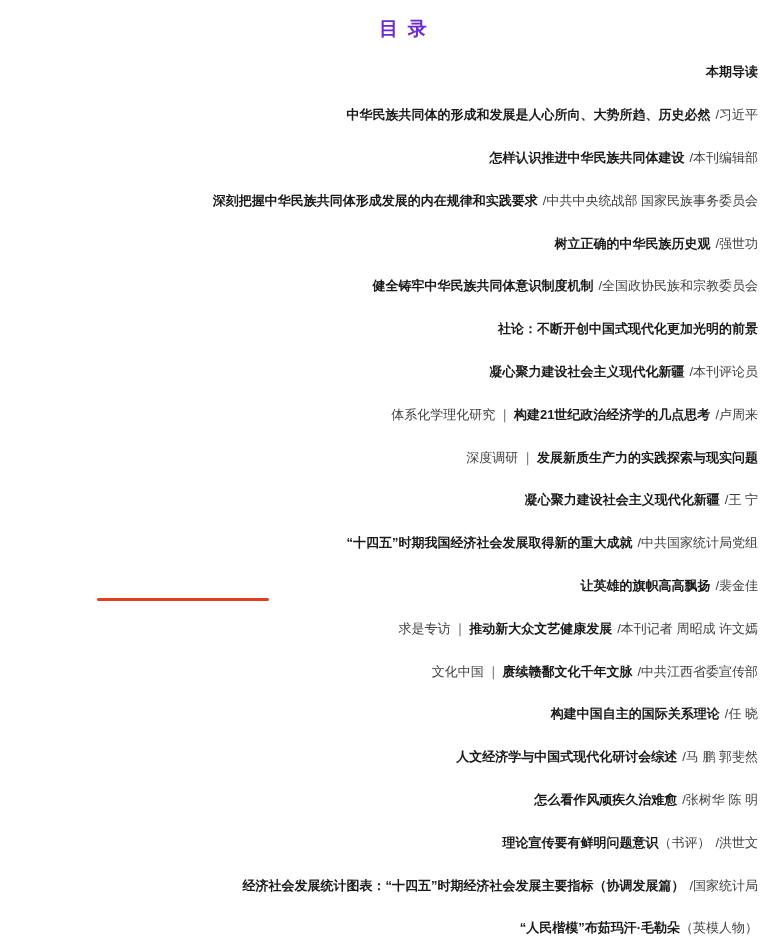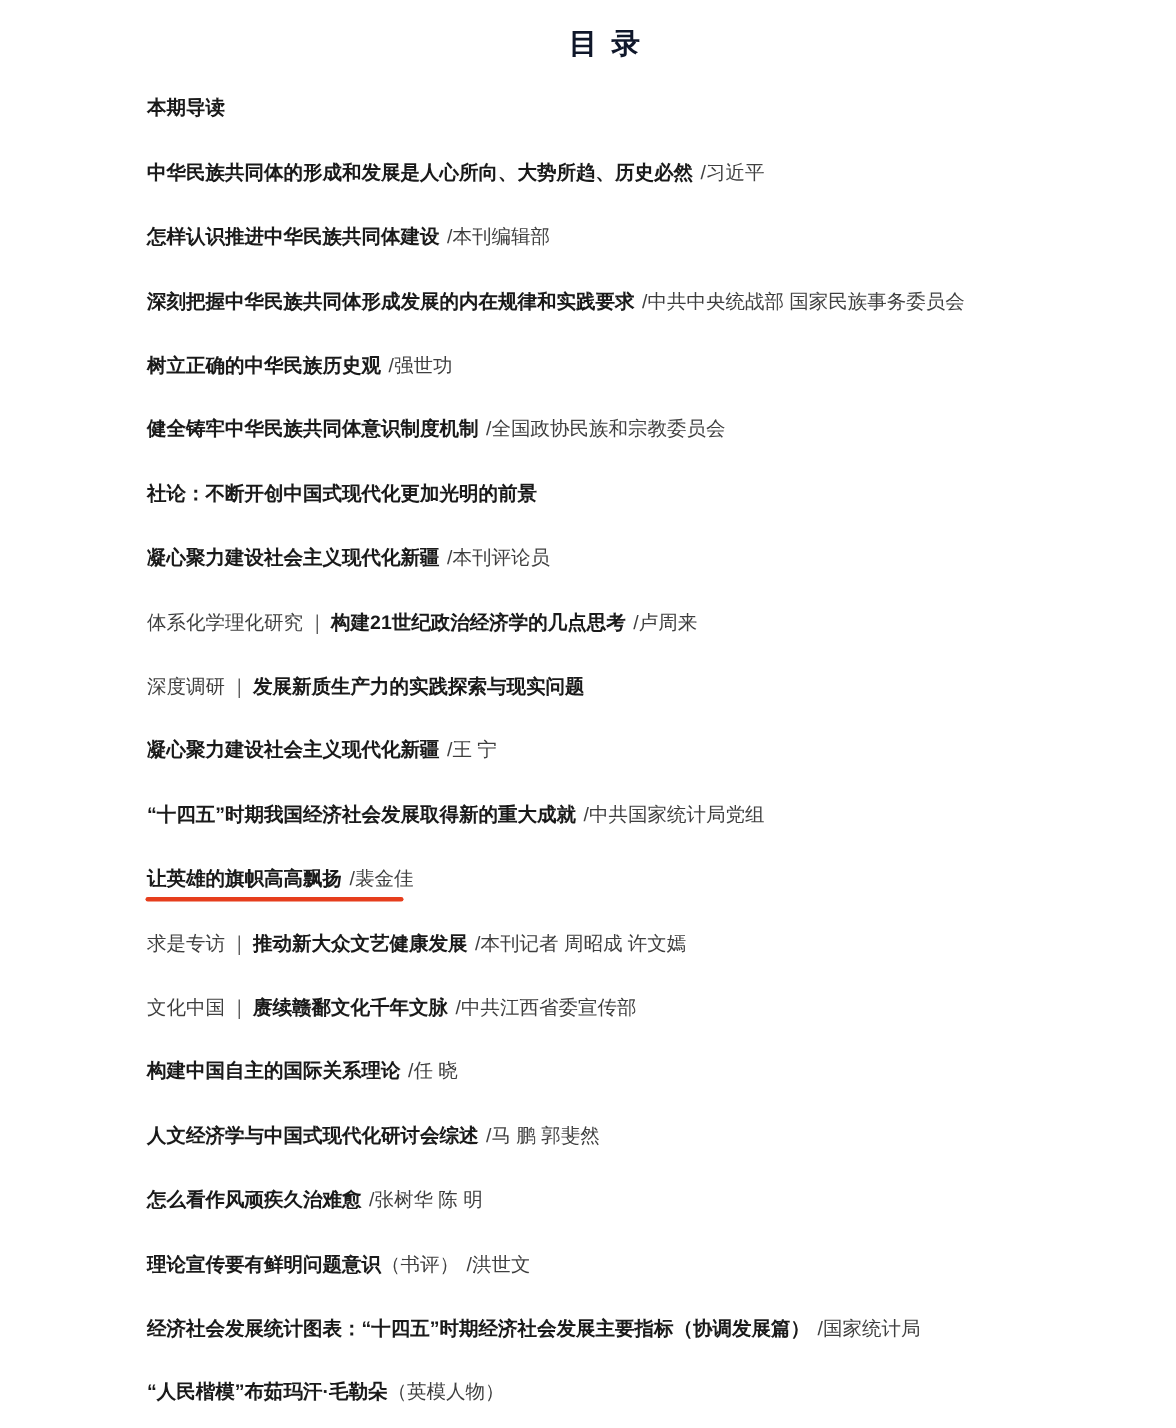--- a/index.html
+++ b/index.html
@@ -28,20 +28,21 @@
     left:98px;
     width:660px;
   }
   .toc-entry{
     position:relative;
     height:42.8px;
     display:flex;
     align-items:center;
     white-space:nowrap;
     font-size:13px;
+    justify-content:flex-end;
   }
   .toc-entry .ttl{
     font-weight:700;
     color:#1a1a1a;
   }
   .toc-entry .pre,
   .toc-entry .sep,
   .toc-entry .suf,
   .toc-entry .auth{
     font-weight:400;
@@ -56,21 +57,21 @@
     width:172px;
     height:3px;
     border-radius:2px;
     background:#e63e1d;
   }
 </style>
 </head>
 <body>
 
 <div class="page">
-  <div class="toc-title" style="color: #0f172a;">目 录</div>
+  <div class="toc-title" style="color: #6d28d9;">目 录</div>
   <div class="toc-list">
       <div class="toc-entry">
         <span class="ttl">本期导读</span>
       </div>
       <div class="toc-entry">
         <span class="ttl">中华民族共同体的形成和发展是人心所向、大势所趋、历史必然</span>
         <span class="auth">/习近平</span>
       </div>
       <div class="toc-entry">
         <span class="ttl">怎样认识推进中华民族共同体建设</span>

